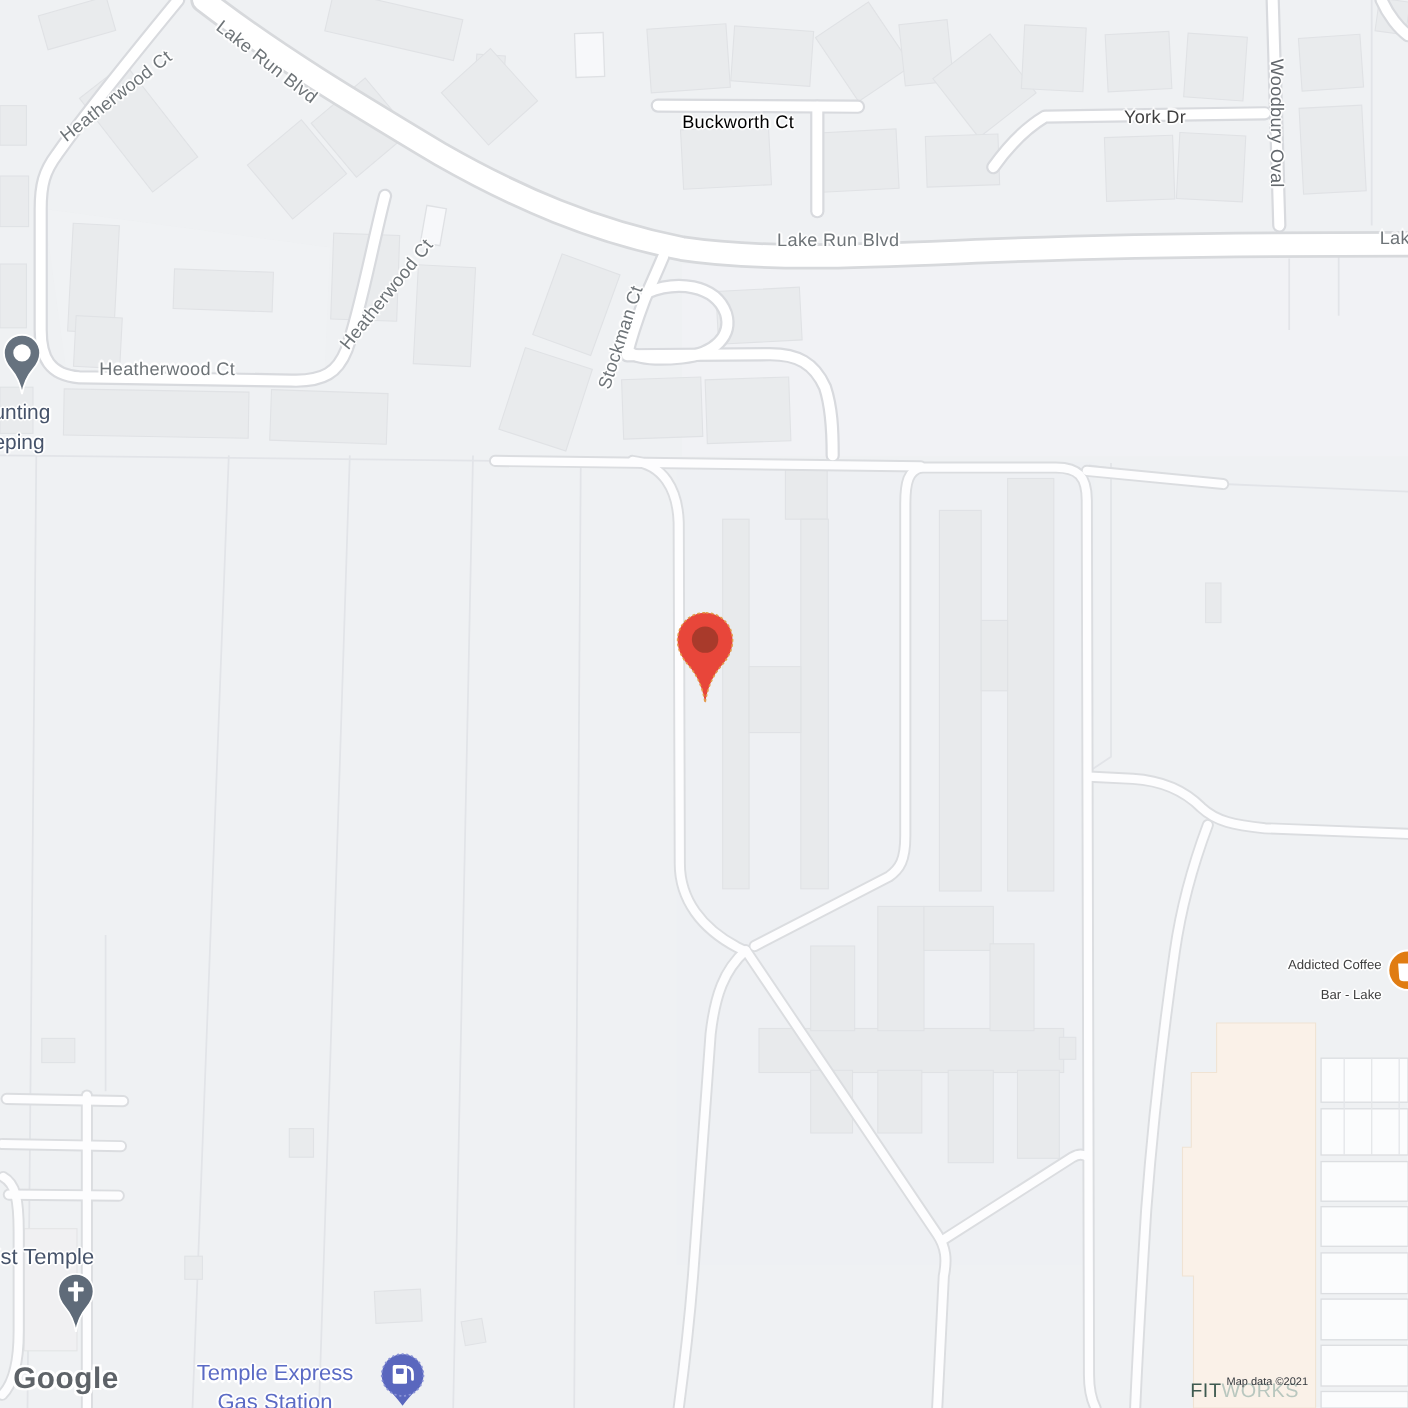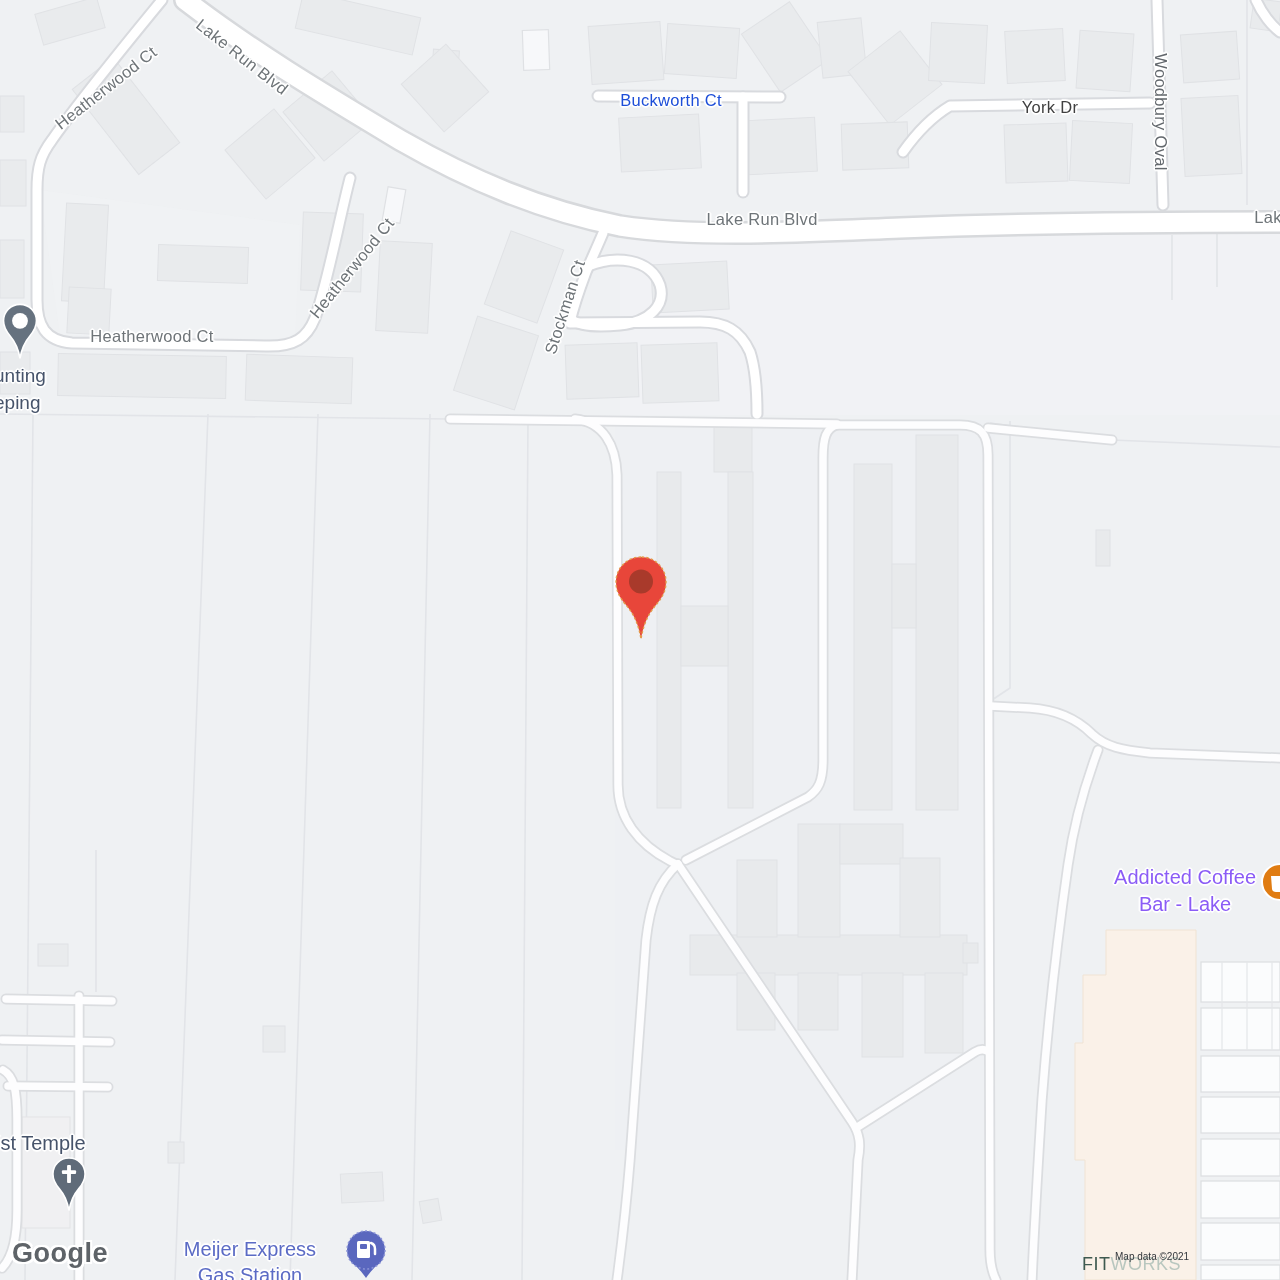--- a/index.html
+++ b/index.html
@@ -211,40 +211,40 @@
         <path d="M 2,1040 L 110,1042"></path>
         <path d="M 8,1086 L 108,1087"></path>
         <path d="M 79,996 L 79,1280"></path>
         <path d="M 3,1070 C 14,1076 17,1090 17,1120 L 17,1210 C 17,1240 12,1258 2,1268"></path>
       </g>
     </g>
   </svg>
 
   <div class="maplabel" style="left:106px;top:88px;transform:translate(-50%,-50%) rotate(-38deg);">Heatherwood Ct</div>
   <div class="maplabel" style="left:242px;top:57px;transform:translate(-50%,-50%) rotate(38deg);">Lake Run Blvd</div>
-  <div class="maplabel" style="left:671px;top:100px;font-weight:500;color:#1d4ed8;">Buckworth Ct</div>
+  <div class="maplabel" style="left:671px;top:112px;font-weight:500;color:#000000;">Buckworth Ct</div>
   <div class="maplabel" style="left:1050px;top:107px;font-weight:500;color:#404040;">York Dr</div>
   <div class="maplabel" style="left:1160px;top:112px;transform:translate(-50%,-50%) rotate(90deg);font-weight:500;color:#63686d;">Woodbury Oval</div>
   <div class="maplabel" style="left:762px;top:219px;">Lake Run Blvd</div>
   <div class="maplabel" style="left:1268px;top:217px;">Lak</div>
   <div class="maplabel" style="left:352px;top:268px;transform:translate(-50%,-50%) rotate(-51deg);">Heatherwood Ct</div>
   <div class="maplabel" style="left:565px;top:307px;transform:translate(-50%,-50%) rotate(-72deg);">Stockman Ct</div>
   <div class="maplabel" style="left:152px;top:336px;">Heatherwood Ct</div>
 
   <div class="poilabel slate" style="left:-6px;top:362px;line-height:27px;">
     <div>unting</div>
     <div>eping</div>
   </div>
   <div class="poilabel slate" style="left:-4px;top:1131px;font-size:20px;">ist Temple</div>
-  <div class="poilabel" style="right:24px;top:864px;color:#8b5cf6;text-align:center;font-size:20px;line-height:27px;">
+  <div class="poilabel" style="right:24px;top:864px;color:#404040;text-align:right;font-size:12px;line-height:27px;">
     <div>Addicted Coffee</div>
     <div>Bar - Lake</div>
   </div>
   <div class="poilabel" style="left:250px;top:1236px;color:#5b6bc5;text-align:center;transform:translateX(-50%);font-size:20px;line-height:26px;">
-    <div>Meijer Express</div>
+    <div>Temple Express</div>
     <div>Gas Station</div>
   </div>
   <div id="fitworks-label"><span class="fit">FIT</span><span class="works">WORKS</span></div>
 
   <svg class="pin" style="left:613px;top:555px;" width="56" height="88" viewBox="0 0 56 88">
     <path d="M28,2 C14,2 3,13 3,27 C3,36 7,43 13,50 C19,57 25,66 28,84 C31,66 37,57 43,50 C49,43 53,36 53,27 C53,13 42,2 28,2 Z" fill="#e8463a" stroke="#e39b4a" stroke-width="1.4" stroke-dasharray="2.5 2.2"></path>
     <circle cx="28" cy="26.5" r="12" fill="#a93a2b"></circle>
   </svg>
 
   <svg class="pin" style="left:0px;top:303px;" width="40" height="58" viewBox="0 0 56 88">

